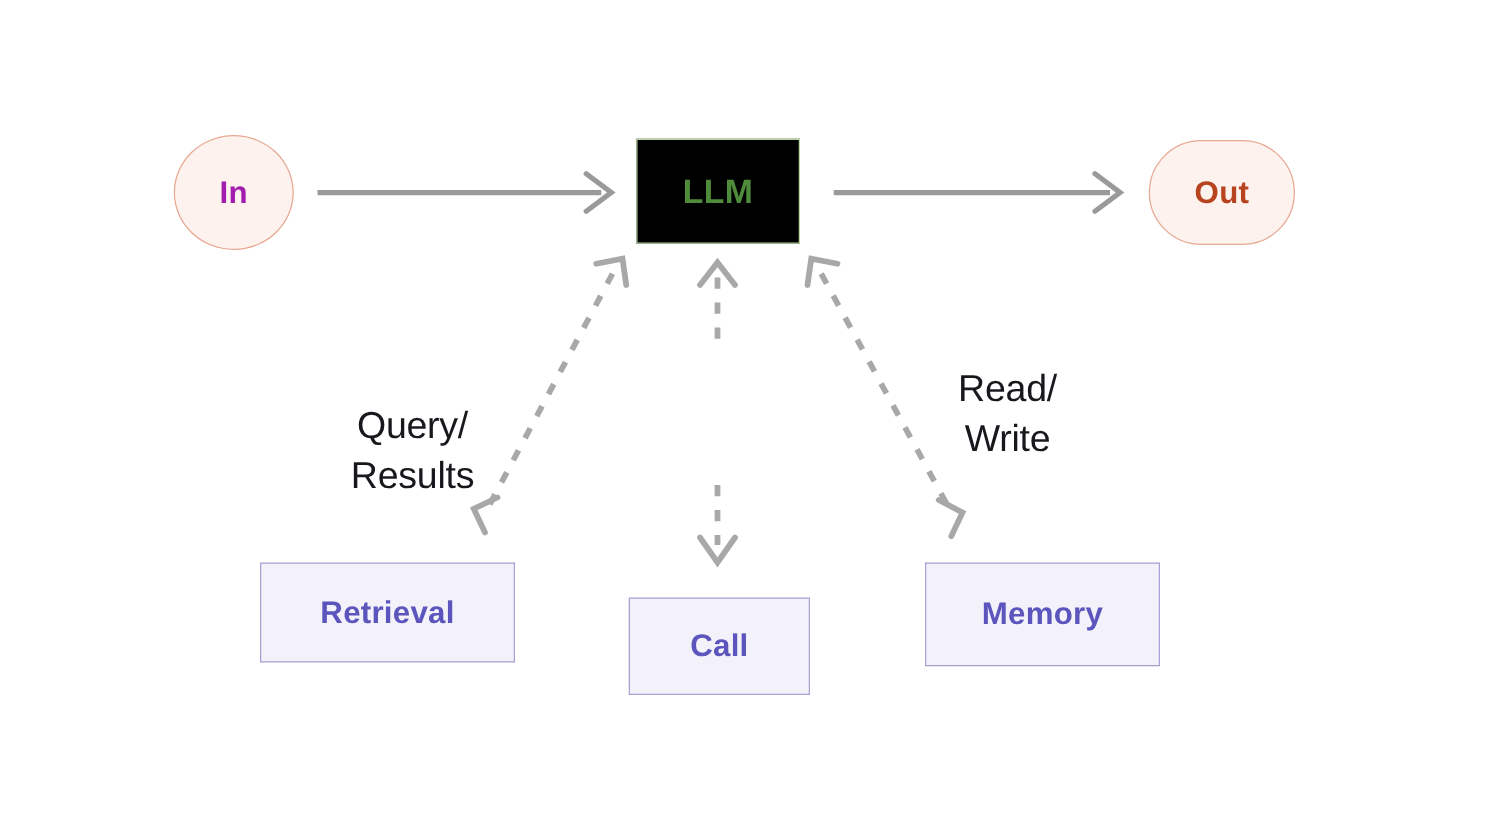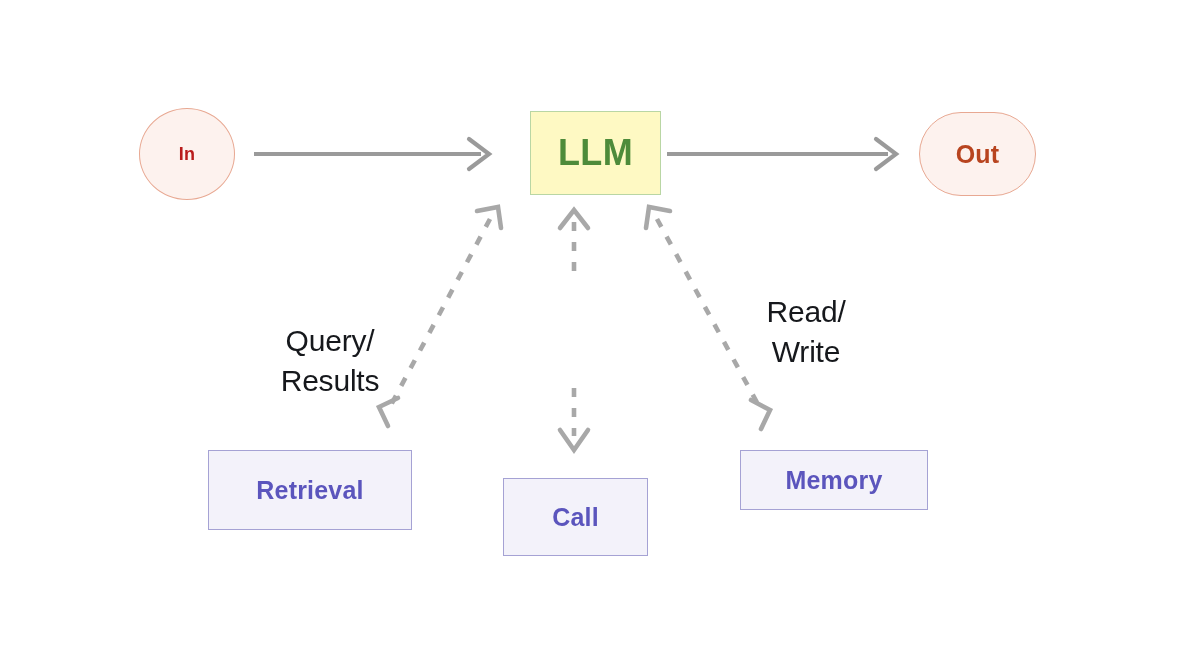--- a/index.html
+++ b/index.html
@@ -39,22 +39,22 @@
 
   
   .node-in {
     left: 139px;
     top: 108px;
     width: 96px;
     height: 92px;
     border-radius: 50%;
     background: #fdf2ee;
     border: 1.6px solid #e8a892;
-    color: #b91c1c;
-    font-size: 18px;
+    color: #a21caf;
+    font-size: 25px;
     font-weight: 700;
     letter-spacing: 0.2px;
   }
 
   
   .node-out {
     left: 919px;
     top: 112px;
     width: 117px;
     height: 84px;
@@ -62,28 +62,28 @@
     background: #fdf2ee;
     border: 1.6px solid #e8a892;
     color: #b8441f;
     font-size: 25px;
     font-weight: 700;
     letter-spacing: 0.2px;
   }
 
   
   .node-llm {
-    left: 530px;
+    left: 509px;
     top: 111px;
     width: 131px;
     height: 84px;
-    background: #fef9c3;
+    background: #000000;
     border: 1.5px solid #b9d6a4;
     color: #4e8b3a;
-    font-size: 36px;
+    font-size: 27px;
     font-weight: 700;
     letter-spacing: 0.3px;
   }
 
   
   .node-box {
     background: #f3f2fa;
     border: 1.6px solid #a5a2d4;
     color: #5b55bd;
     font-size: 25px;
@@ -99,21 +99,21 @@
   .node-tools {
     left: 503px;
     top: 478px;
     width: 145px;
     height: 78px;
   }
   .node-memory {
     left: 740px;
     top: 450px;
     width: 188px;
-    height: 60px;
+    height: 83px;
   }
 
   
   .edge-label {
     position: absolute;
     color: #16181c;
     font-size: 30px;
     line-height: 1.32;
     text-align: center;
     white-space: pre-line;

